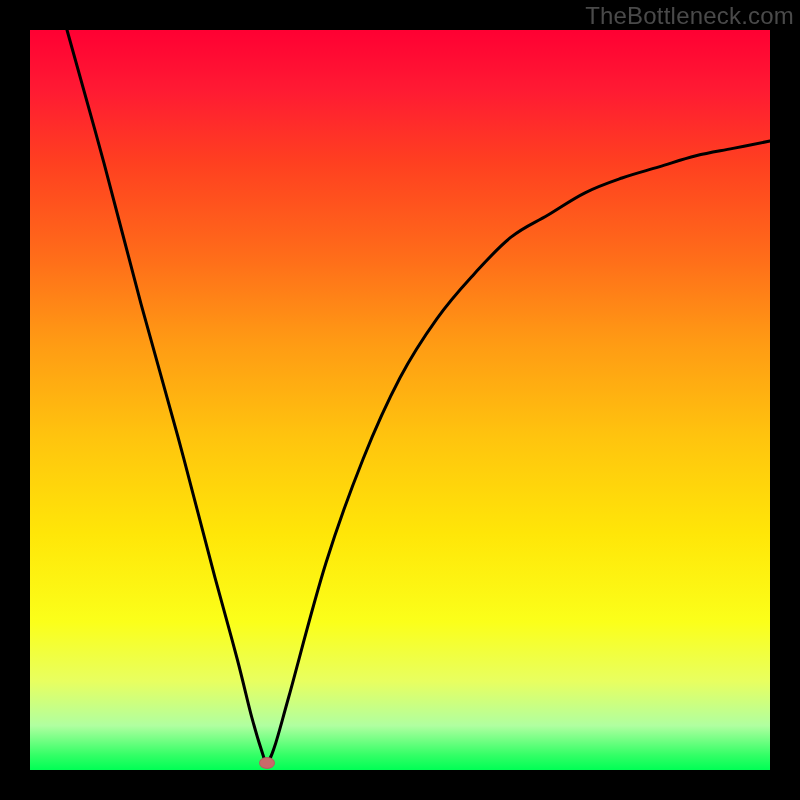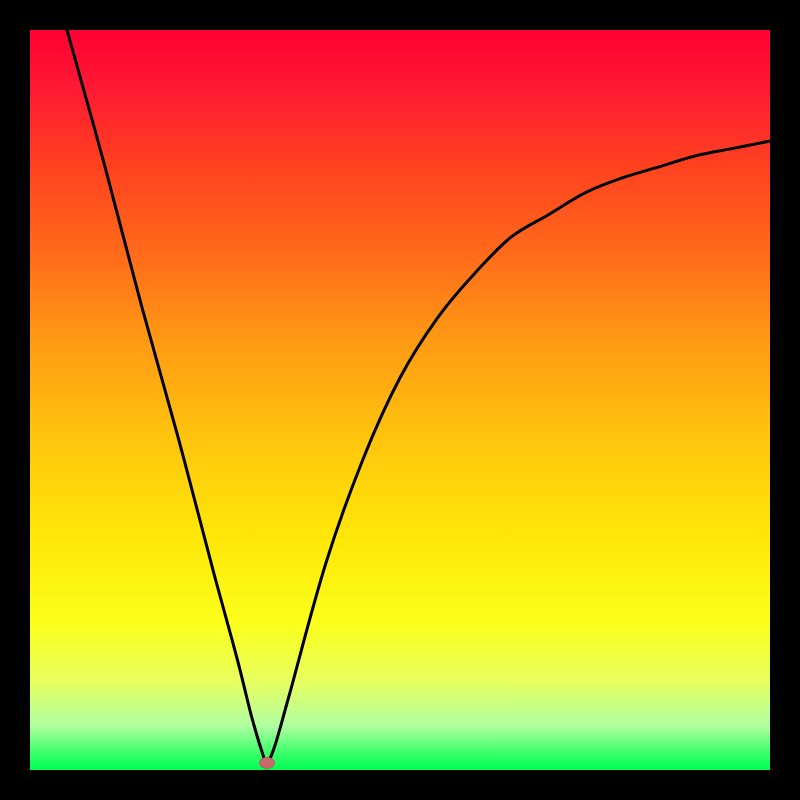--- a/index.html
+++ b/index.html
@@ -62,13 +62,14 @@
 </head>
 <body>
 
 <div class="frame">
   <div class="plot-area">
     <svg class="curve" viewBox="0 0 740 740" preserveAspectRatio="none">
       <path id="curve-path" d="M 37.00 0.00 C 43.66 23.98, 60.68 83.92, 74.00 133.20 C 87.32 182.48, 97.68 224.52, 111.00 273.80 C 124.32 323.08, 134.68 357.72, 148.00 407.00 C 161.32 456.28, 174.34 507.64, 185.00 547.60 C 195.66 587.56, 200.54 603.69, 207.20 629.00 C 213.86 654.31, 217.34 670.88, 222.00 688.20 C 226.66 705.52, 230.44 717.21, 233.10 725.20 C 235.76 733.19, 234.80 733.93, 236.80 732.60 C 238.80 731.27, 240.20 729.79, 244.20 717.80 C 248.20 705.81, 249.68 699.30, 259.00 666.00 C 268.32 632.70, 282.68 575.42, 296.00 532.80 C 309.32 490.18, 319.68 462.50, 333.00 429.20 C 346.32 395.90, 356.68 373.11, 370.00 347.80 C 383.32 322.49, 393.68 307.25, 407.00 288.60 C 420.32 269.95, 430.68 258.85, 444.00 244.20 C 457.32 229.55, 467.68 217.86, 481.00 207.20 C 494.32 196.54, 504.68 192.99, 518.00 185.00 C 531.32 177.01, 541.68 169.46, 555.00 162.80 C 568.32 156.14, 578.68 152.66, 592.00 148.00 C 605.32 143.34, 615.68 140.90, 629.00 136.90 C 642.32 132.90, 652.68 129.13, 666.00 125.80 C 679.32 122.47, 689.68 121.06, 703.00 118.40 C 716.32 115.74, 733.34 112.33, 740.00 111.00" fill="none" stroke="#000000" stroke-width="3" stroke-linecap="round" stroke-linejoin="round"></path>
     </svg>
     <div id="marker" class="marker" style="left: 236.8px; top: 732.6px; background: rgb(201, 106, 106);"></div>
   </div>
+  <div class="watermark">TheBottleneck.com</div>
 </div>
 
 </body></html>

